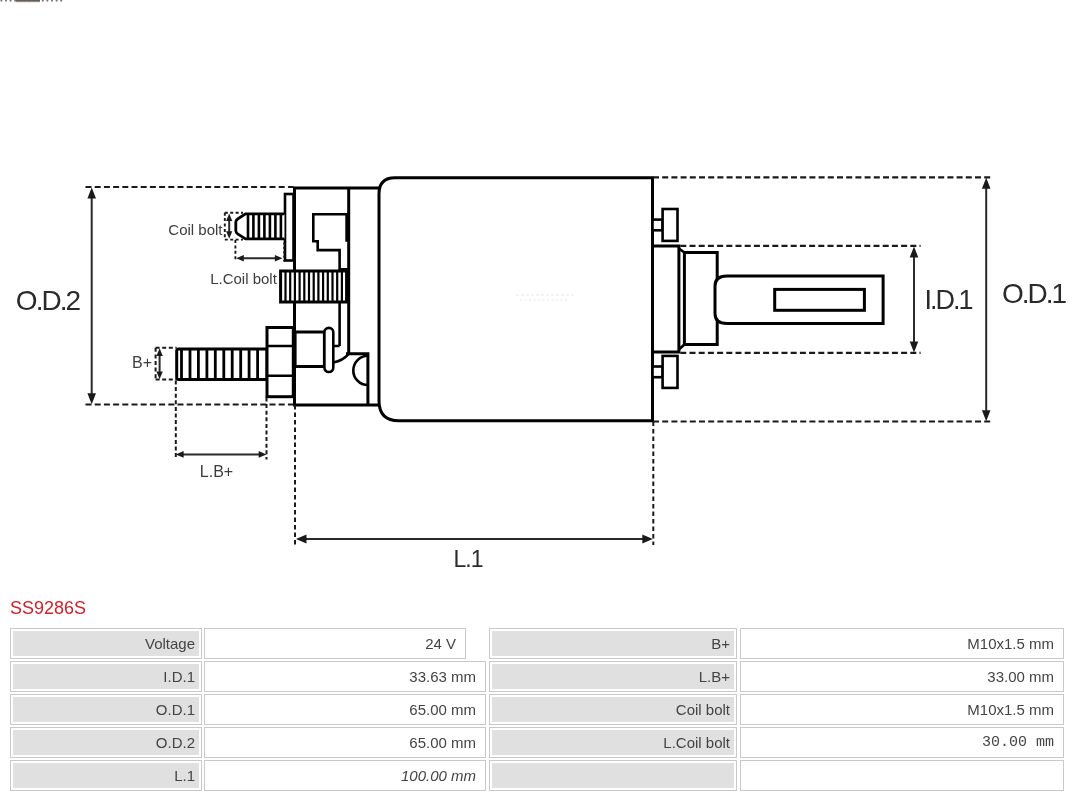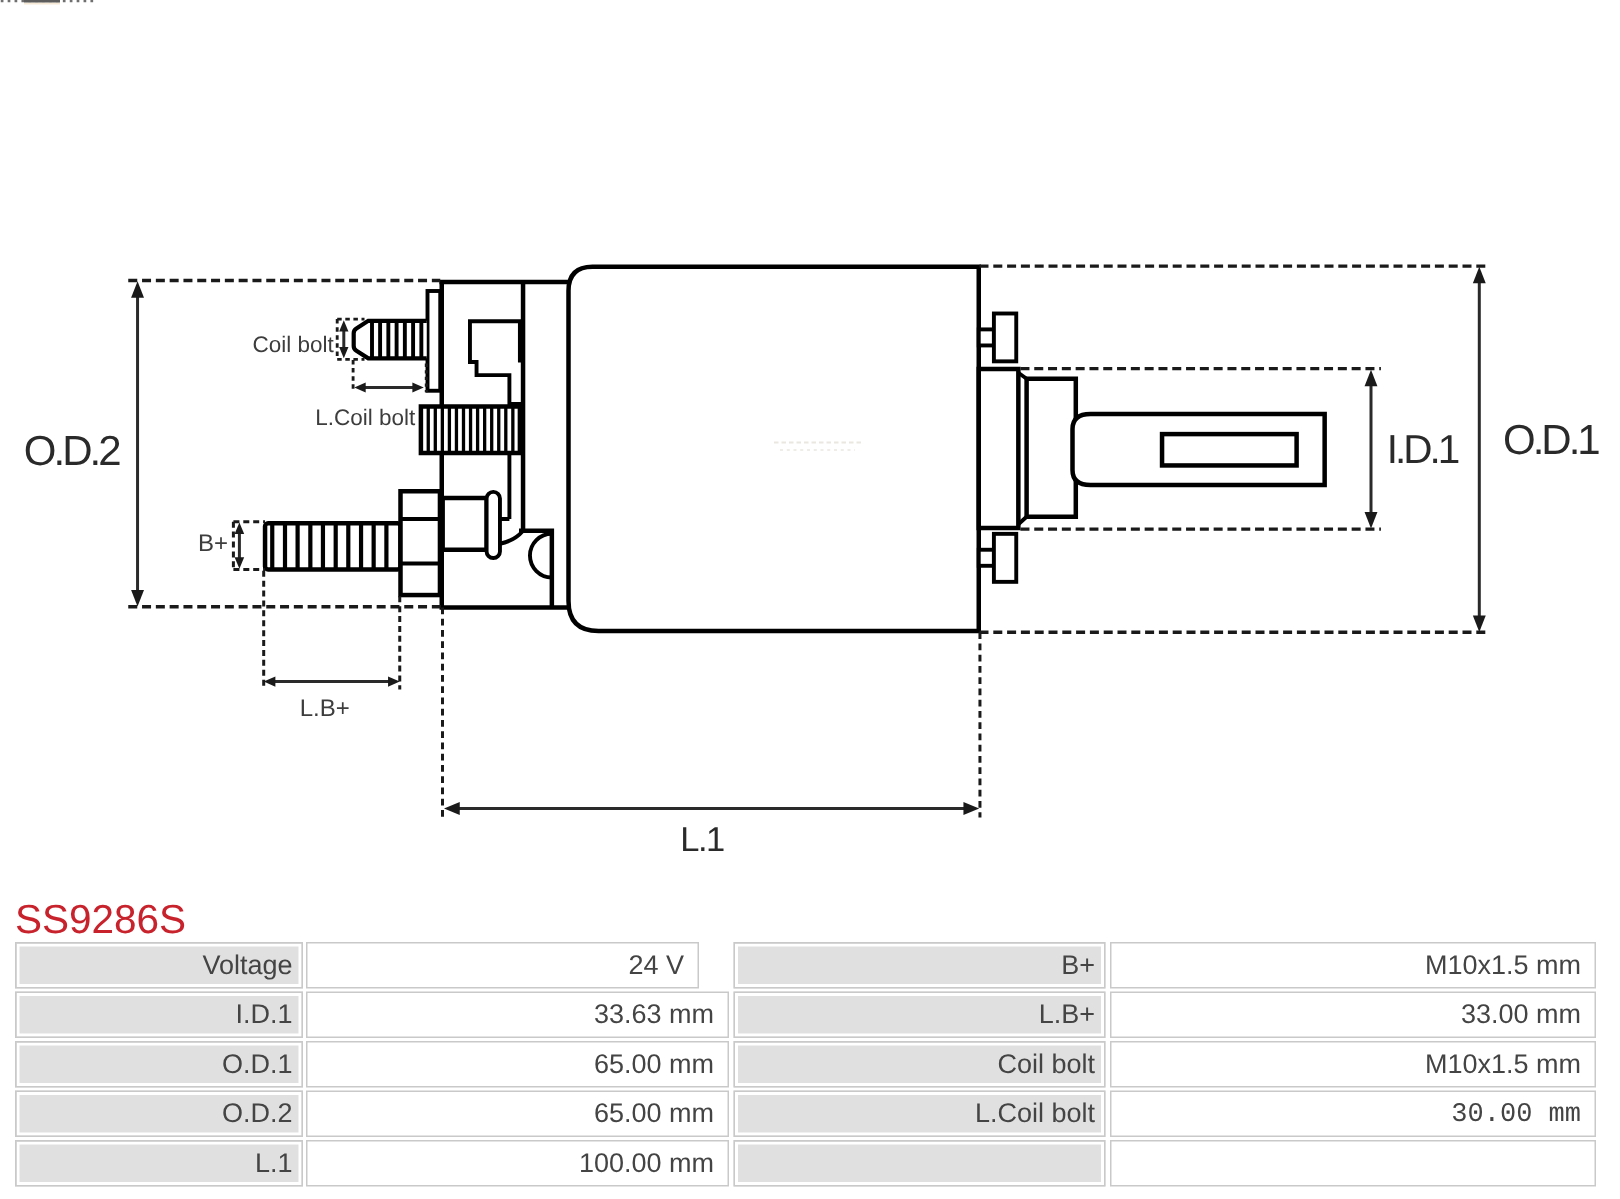--- a/index.html
+++ b/index.html
@@ -1,17 +1,17 @@
 <!DOCTYPE html>
 <html><head>
 <meta charset="utf-8">
 <style>
   html,body{margin:0;padding:0;background:#ffffff;}
   body{width:1080px;height:799px;position:relative;font-family:"Liberation Sans",sans-serif;overflow:hidden;}
-  .cell{position:absolute;height:31px;border:1px solid #c9c9c9;font-size:18px;color:#444;box-shadow:inset 0 0 0 2px #ffffff;
+  .cell{position:absolute;height:31px;border:1px solid #c9c9c9;font-size:15px;color:#444;box-shadow:inset 0 0 0 2px #ffffff;
         display:flex;align-items:center;justify-content:flex-end;box-sizing:border-box;}
   .lbl{background:#e0e0e0;padding-right:6px;}
   .val{background:#ffffff;padding-right:9px;}
 </style>
 </head>
 <body>
 
 <svg width="90" height="6" style="position:absolute;left:0;top:0;">
   <line x1="0.5" y1="0.8" x2="64" y2="0.8" stroke="#6f6f6f" stroke-width="1.5" stroke-dasharray="1.8 2.8"></line>
   <rect x="16" y="0" width="24" height="1.8" fill="#5d5d5d"></rect>
@@ -166,21 +166,21 @@
 
       <text x="243.5" y="283.5" font-size="15" text-anchor="middle">L.Coil bolt</text>
 
       <text x="152" y="367.5" font-size="16" text-anchor="end">B+</text>
 
       <text x="216.5" y="477" font-size="16" text-anchor="middle">L.B+</text>
     </g>
   </g>
 </svg>
 
-<div style="position:absolute;left:10px;top:598px;font-size:27px;color:#c8232c;">SS9286S</div>
+<div style="position:absolute;left:10px;top:598px;font-size:18px;color:#c8232c;">SS9286S</div>
 
 <div class="cell lbl" style="left:10px;top:628px;width:192px;">Voltage</div>
 <div class="cell val" style="left:204px;top:628px;width:262px;">24 V</div>
 <div class="cell lbl" style="left:489px;top:628px;width:248px;">B+</div>
 <div class="cell val" style="left:740px;top:628px;width:324px;">M10x1.5 mm</div>
 
 <div class="cell lbl" style="left:10px;top:661px;width:192px;">I.D.1</div>
 <div class="cell val" style="left:204px;top:661px;width:282px;">33.63 mm</div>
 <div class="cell lbl" style="left:489px;top:661px;width:248px;">L.B+</div>
 <div class="cell val" style="left:740px;top:661px;width:324px;padding-left:32px;">33.00 mm</div>
@@ -189,15 +189,15 @@
 <div class="cell val" style="left:204px;top:694px;width:282px;">65.00 mm</div>
 <div class="cell lbl" style="left:489px;top:694px;width:248px;">Coil bolt</div>
 <div class="cell val" style="left:740px;top:694px;width:324px;">M10x1.5 mm</div>
 
 <div class="cell lbl" style="left:10px;top:727px;width:192px;">O.D.2</div>
 <div class="cell val" style="left:204px;top:727px;width:282px;">65.00 mm</div>
 <div class="cell lbl" style="left:489px;top:727px;width:248px;">L.Coil bolt</div>
 <div class="cell val" style="left:740px;top:727px;width:324px;font-family:Liberation Mono, monospace;">30.00 mm</div>
 
 <div class="cell lbl" style="left:10px;top:760px;width:192px;">L.1</div>
-<div class="cell val" style="left:204px;top:760px;width:282px;">100.00 mm</div>
+<div class="cell val" style="left:204px;top:760px;width:282px;font-style:italic;">100.00 mm</div>
 <div class="cell lbl" style="left:489px;top:760px;width:248px;"></div>
 <div class="cell val" style="left:740px;top:760px;width:324px;"></div>
 
 </body></html>

